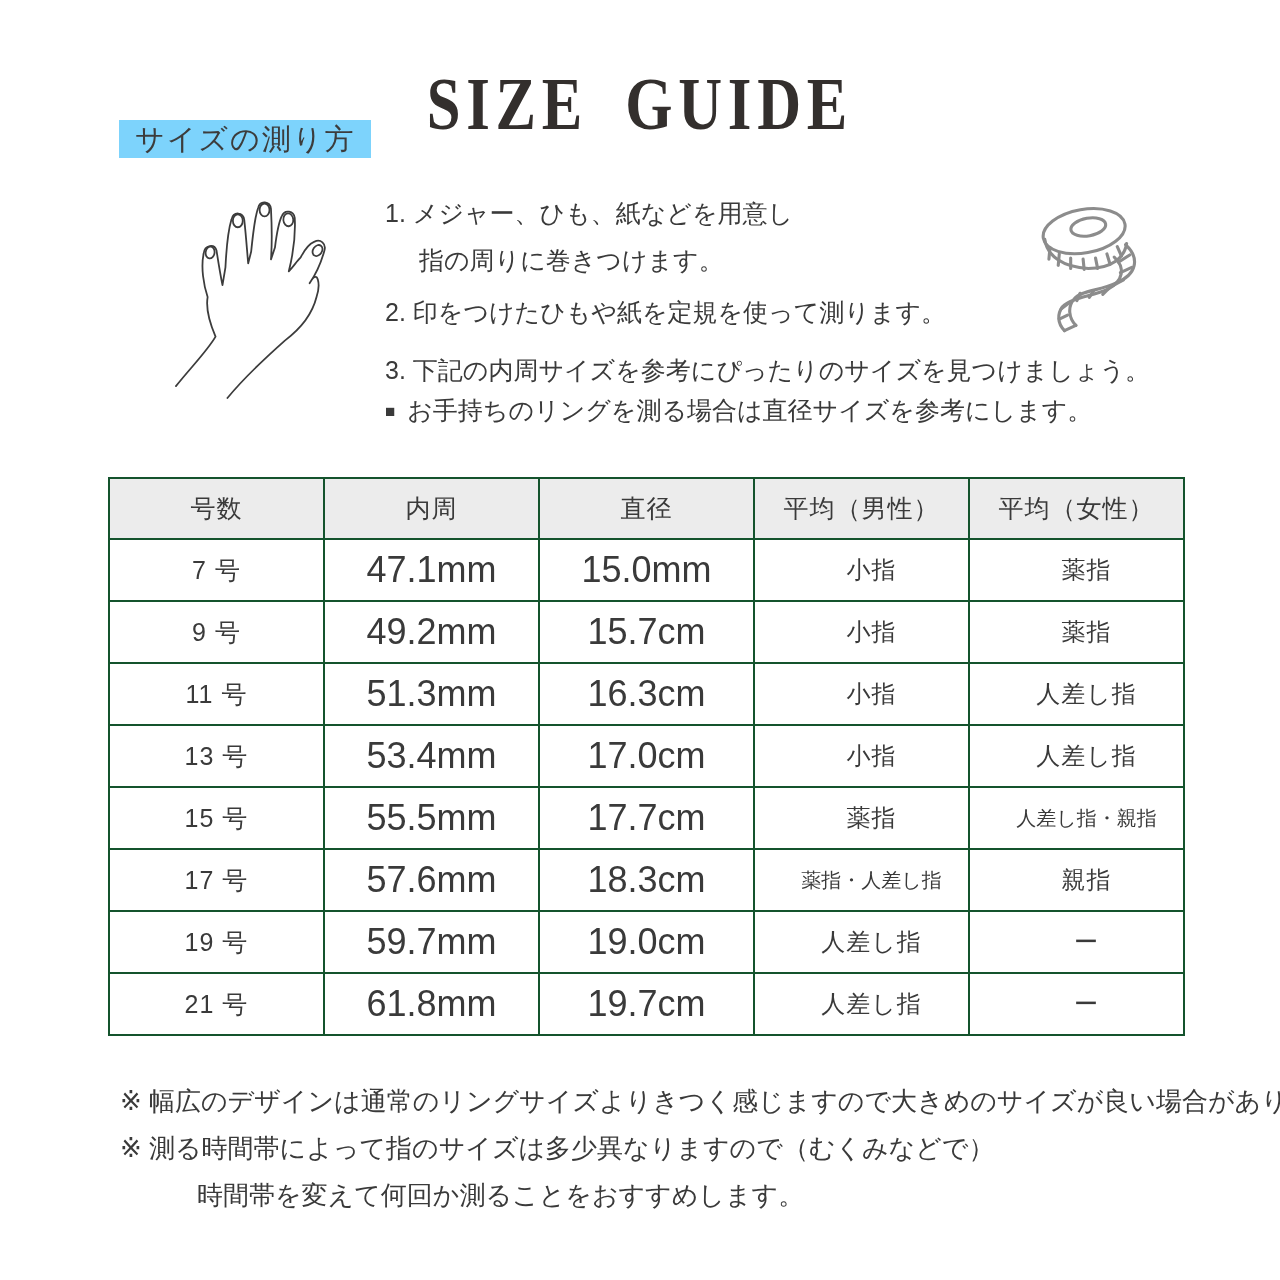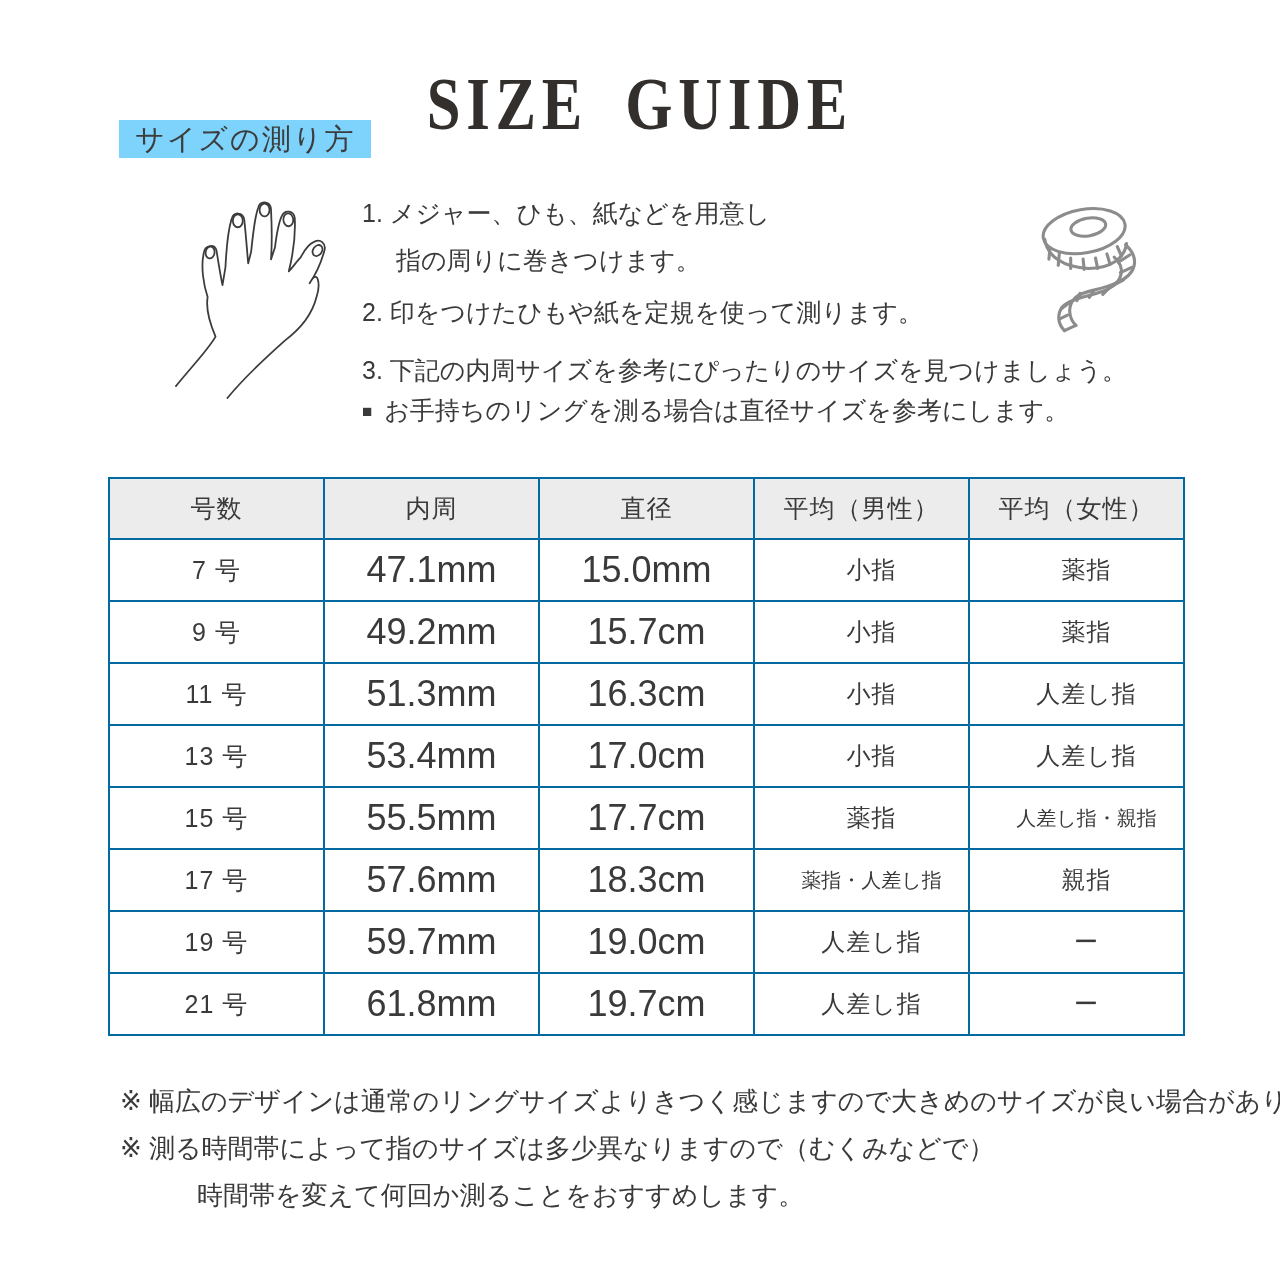--- a/index.html
+++ b/index.html
@@ -18,34 +18,34 @@
   
   .section-label{
     position:absolute;left:119px;top:120px;height:38px;line-height:38px;
     background:#7dd3fc;color:#3c3c3c;font-size:29px;padding:0 16px;
     letter-spacing:2px;white-space:nowrap;
   }
   
   .hand-illustration{position:absolute;left:170px;top:198px;width:198px;height:208px;}
   .tape-illustration{position:absolute;left:1022px;top:198px;width:145px;height:145px;}
   
-  .instructions{position:absolute;left:362px;top:196px;width:700px;font-size:25px;color:#3a3a3a;}
+  .instructions{position:absolute;left:385px;top:196px;width:700px;font-size:25px;color:#3a3a3a;}
   .instructions .line{line-height:35px;white-space:nowrap;}
   .i1b{margin-top:12px;padding-left:34px;}
   .i2{margin-top:17px;}
   .i3{margin-top:23px;}
   .i4{margin-top:5px;display:flex;align-items:center;}
   .sq-bullet{font-size:17px;margin-right:12px;position:relative;top:1px;color:#3a3a3a;}
   
   table.size-table{
     position:absolute;left:108px;top:477px;width:1077px;
     border-collapse:collapse;table-layout:fixed;
   }
   .size-table th,.size-table td{
-    border:2px solid #0369a1;text-align:center;vertical-align:middle;
+    border:2px solid #14532d;text-align:center;vertical-align:middle;
     padding:0;color:#3a3a3a;
   }
   .size-table th{height:59px;background:#ececec;font-weight:400;font-size:25px;letter-spacing:1px;}
   .size-table td{height:60px;}
   .size-table td.c0{font-size:25px;letter-spacing:1px;}
   .size-table td.num{font-size:36px;}
   .size-table td.jp{font-size:24px;letter-spacing:1px;padding-left:20px;}
   .size-table td.sm{font-size:20px;letter-spacing:0;}
   
   .footnotes{position:absolute;left:120px;top:1083px;width:1120px;font-size:26px;color:#3a3a3a;}

